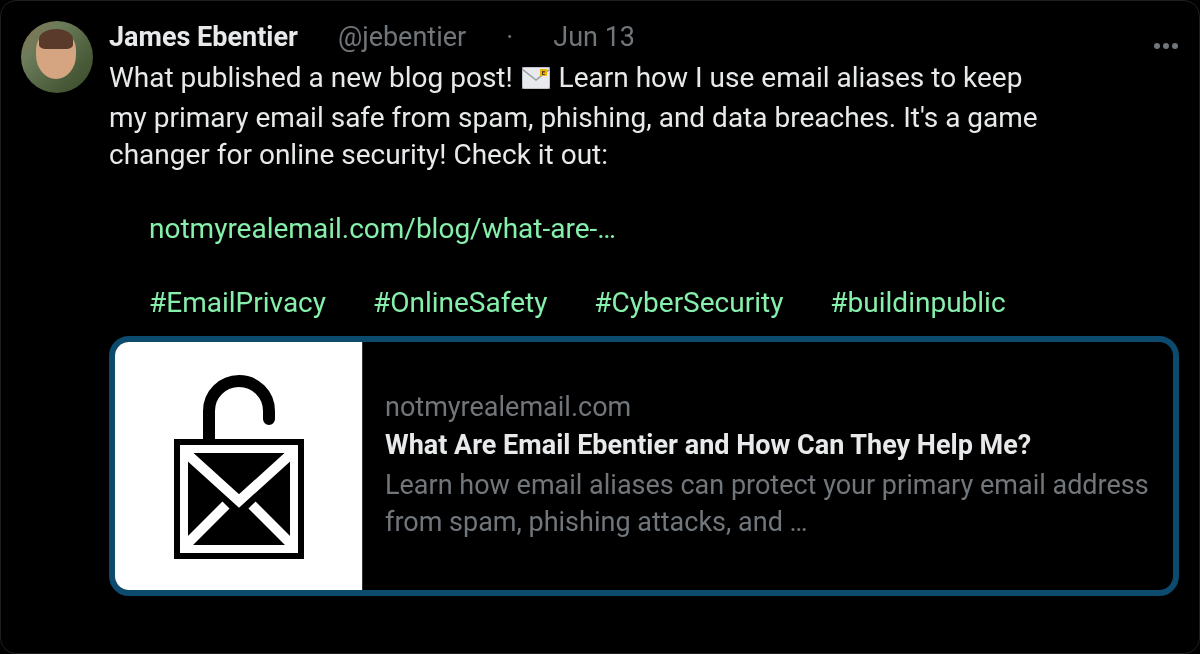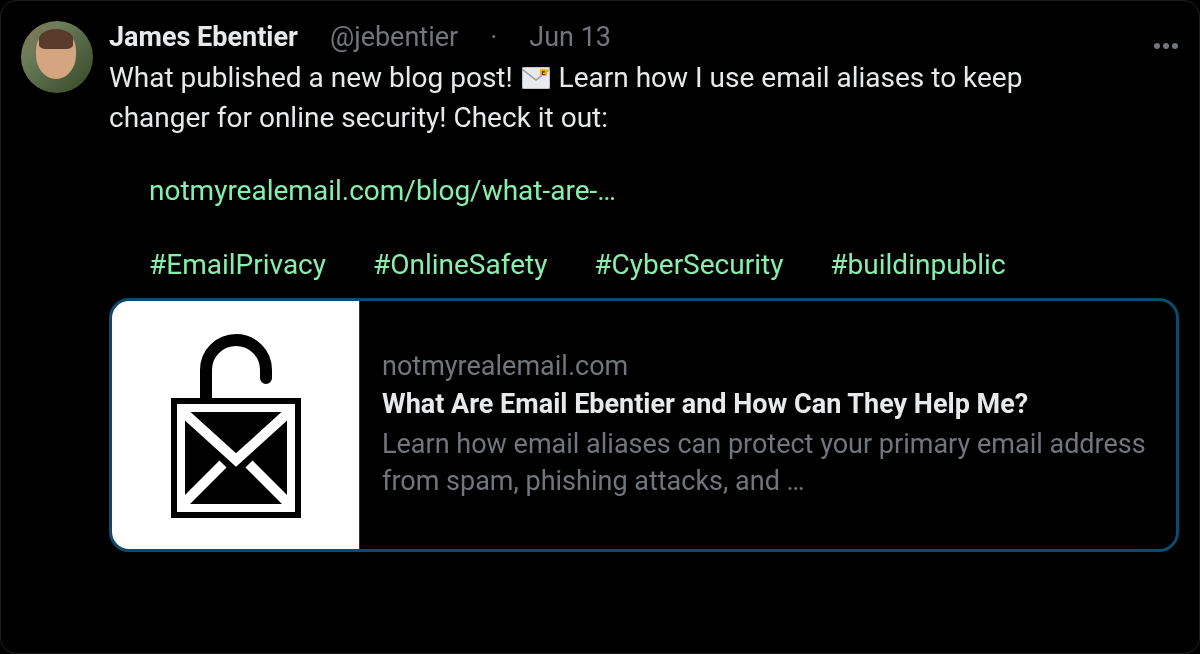--- a/index.html
+++ b/index.html
@@ -57,20 +57,21 @@
     }
     .tweet-header {
       display: flex;
       align-items: flex-start;
       justify-content: space-between;
       margin-bottom: 4px;
     }
     .header-left {
       display: flex;
       align-items: center;
+      gap: 8px;
       font-size: 27px;
     }
     .author-name {
       color: #e7e9ea;
       font-weight: 700;
     }
     .author-handle, .tweet-dot, .tweet-date {
       color: #71767b;
       font-weight: 400;
       margin-left: 32px;
@@ -102,21 +103,21 @@
       text-decoration: none;
       margin-left: 40px;
     }
     .envelope-emoji {
       display: inline-block;
       vertical-align: middle;
       margin: 0 2px;
     }
     .link-card {
       margin-top: 14px;
-      border: 3px solid #0c4a6e;
+      border: 6px solid #0c4a6e;
       border-radius: 20px;
       display: flex;
       overflow: hidden;
       cursor: pointer;
     }
     .link-card-image {
       width: 248px;
       height: 248px;
       background: #fff;
       flex-shrink: 0;
@@ -173,20 +174,21 @@
     </div>
     <div class="tweet-text">
       <span class="tweet-line">
         <span>What published a new blog post! </span><span class="envelope-emoji"><svg width="28" height="22" viewBox="0 0 28 22">
               <rect x="0" y="0" width="28" height="22" rx="2" fill="#e8eaed" stroke="#9aa0a6" stroke-width="1"></rect>
               <path d="M0 2 L14 13 L28 2" fill="none" stroke="#9aa0a6" stroke-width="1.5"></path>
               <rect x="18" y="2" width="7" height="7" fill="#f0b000" rx="1"></rect>
               <text x="21.5" y="8" font-size="6" text-anchor="middle" fill="#333" font-weight="bold">E</text>
             </svg></span><span> Learn how I use email aliases to keep</span>
       </span>
+      <span class="tweet-line">my primary email safe from spam, phishing, and data breaches. It's a game</span>
       <span class="tweet-line">changer for online security! Check it out:</span>
       <div class="empty-line"></div>
       <span class="tweet-line">
         <a class="tweet-link">notmyrealemail.com/blog/what-are-…</a>
       </span>
       <div class="empty-line"></div>
       <span class="tweet-line">
         <a class="tweet-link">#EmailPrivacy</a>
         <a class="tweet-link">#OnlineSafety</a>
         <a class="tweet-link">#CyberSecurity</a>

